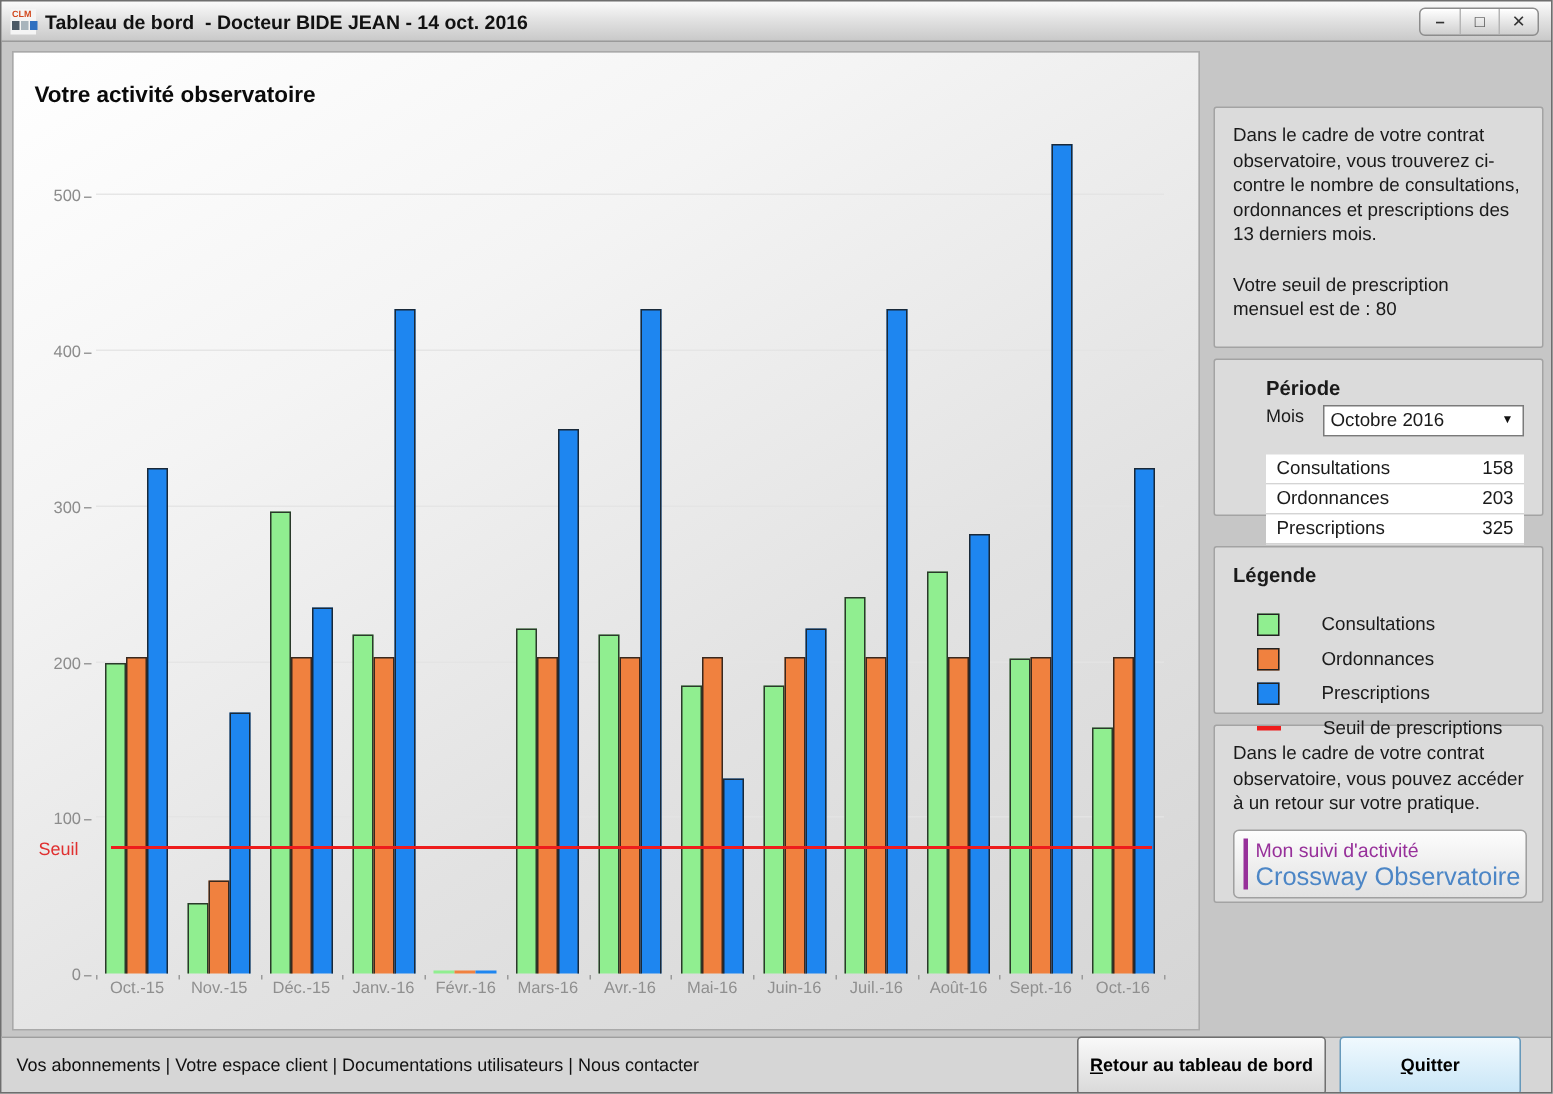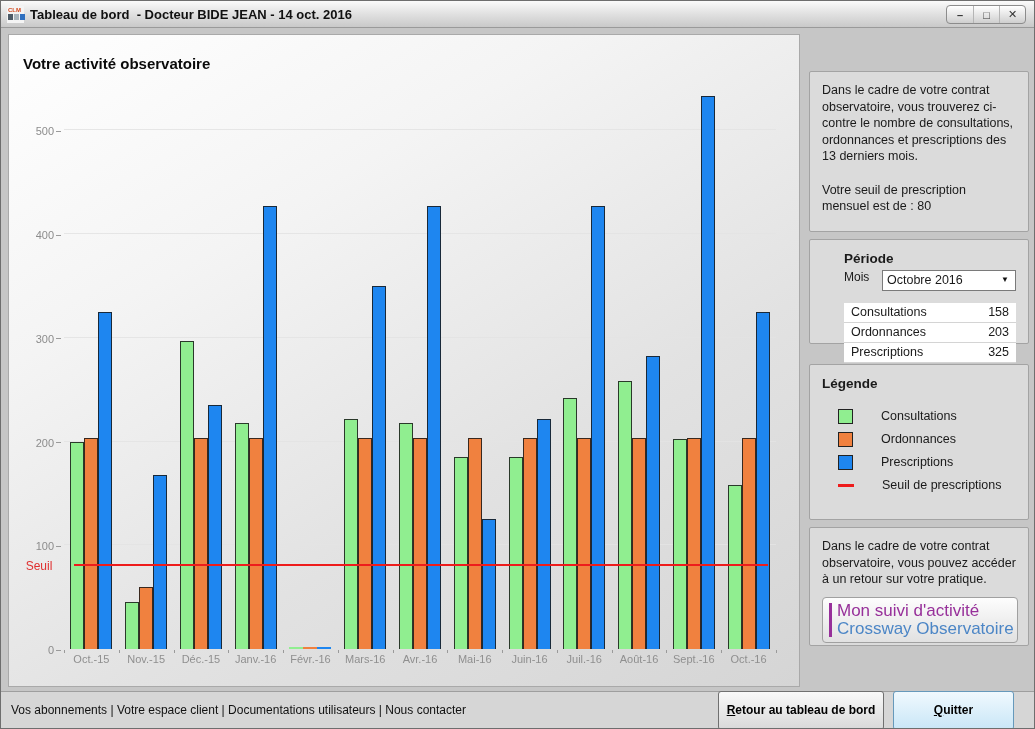--- a/index.html
+++ b/index.html
@@ -57,32 +57,32 @@
   .box2 { height:105px; margin-top:7px;padding-left:34px; }
   .mois-row { display:flex; align-items:flex-start; margin-top:1px; }
   .mois-label { width:38px; font-size:12px; }
   .combo { flex:1; height:21px; background:#FFFFFF; border:1px solid #7A7A7A;
     display:flex; align-items:center; padding:0 4px; font-size:12.5px; cursor:default; }
   .combo .val { flex:1; }
   .combo .arrow { font-size:8px; color:#111; padding-right:2px; }
   .ptable { margin-top:12px; }
   .prow { display:flex; justify-content:space-between; background:#FFFFFF;
     height:20px; align-items:center; padding:0 7px; border-bottom:1px solid #D4D4D4; font-size:12.5px; }
-  .box3 { height:156px; margin-top:20px; }
+  .box3 { height:112px; margin-top:20px; }
   .legend-list { margin-top:12px; }
   .lrow { display:flex; align-items:center; height:23px; }
   .sw-box { width:15px; height:15px; border:1px solid #222; margin-left:16px; }
   .sw-line { width:16px; height:3px; margin-left:16px; }
   .llab { margin-left:28px; }
   .box4 { height:119px; margin-top:7px; }
   .crossway-btn { margin:9px auto 0; width:196px; height:46px; display:flex; align-items:center;
     background:linear-gradient(#FDFDFD,#E1E1E1); border:1px solid #A0A0A0; border-radius:4px;
     cursor:pointer; padding-left:6px; }
   .crossway-bar { width:3px; height:34px; margin-right:5px; }
-  .crossway-l1 { font-size:17px; line-height:18px; }
+  .crossway-l1 { font-size:13px; line-height:18px; }
   .crossway-l2 { font-size:17px; line-height:18px; }
   
   .footer { position:absolute; left:0; right:0; bottom:0; height:37px;
     border-top:1px solid #9E9E9E; background:#D6D6D6; display:flex; align-items:center; }
   .flinks { margin-left:10px; font-size:12px; color:#111; flex:1; }
   .flink { cursor:pointer; }
   .sep { color:#111; }
   .fbtn { height:39px; font-size:12px; font-weight:bold; color:#000;
     border:1px solid #707070; border-radius:3px; background:linear-gradient(#F9F9F9,#D9D9D9);
     cursor:pointer; font-family:inherit; }

